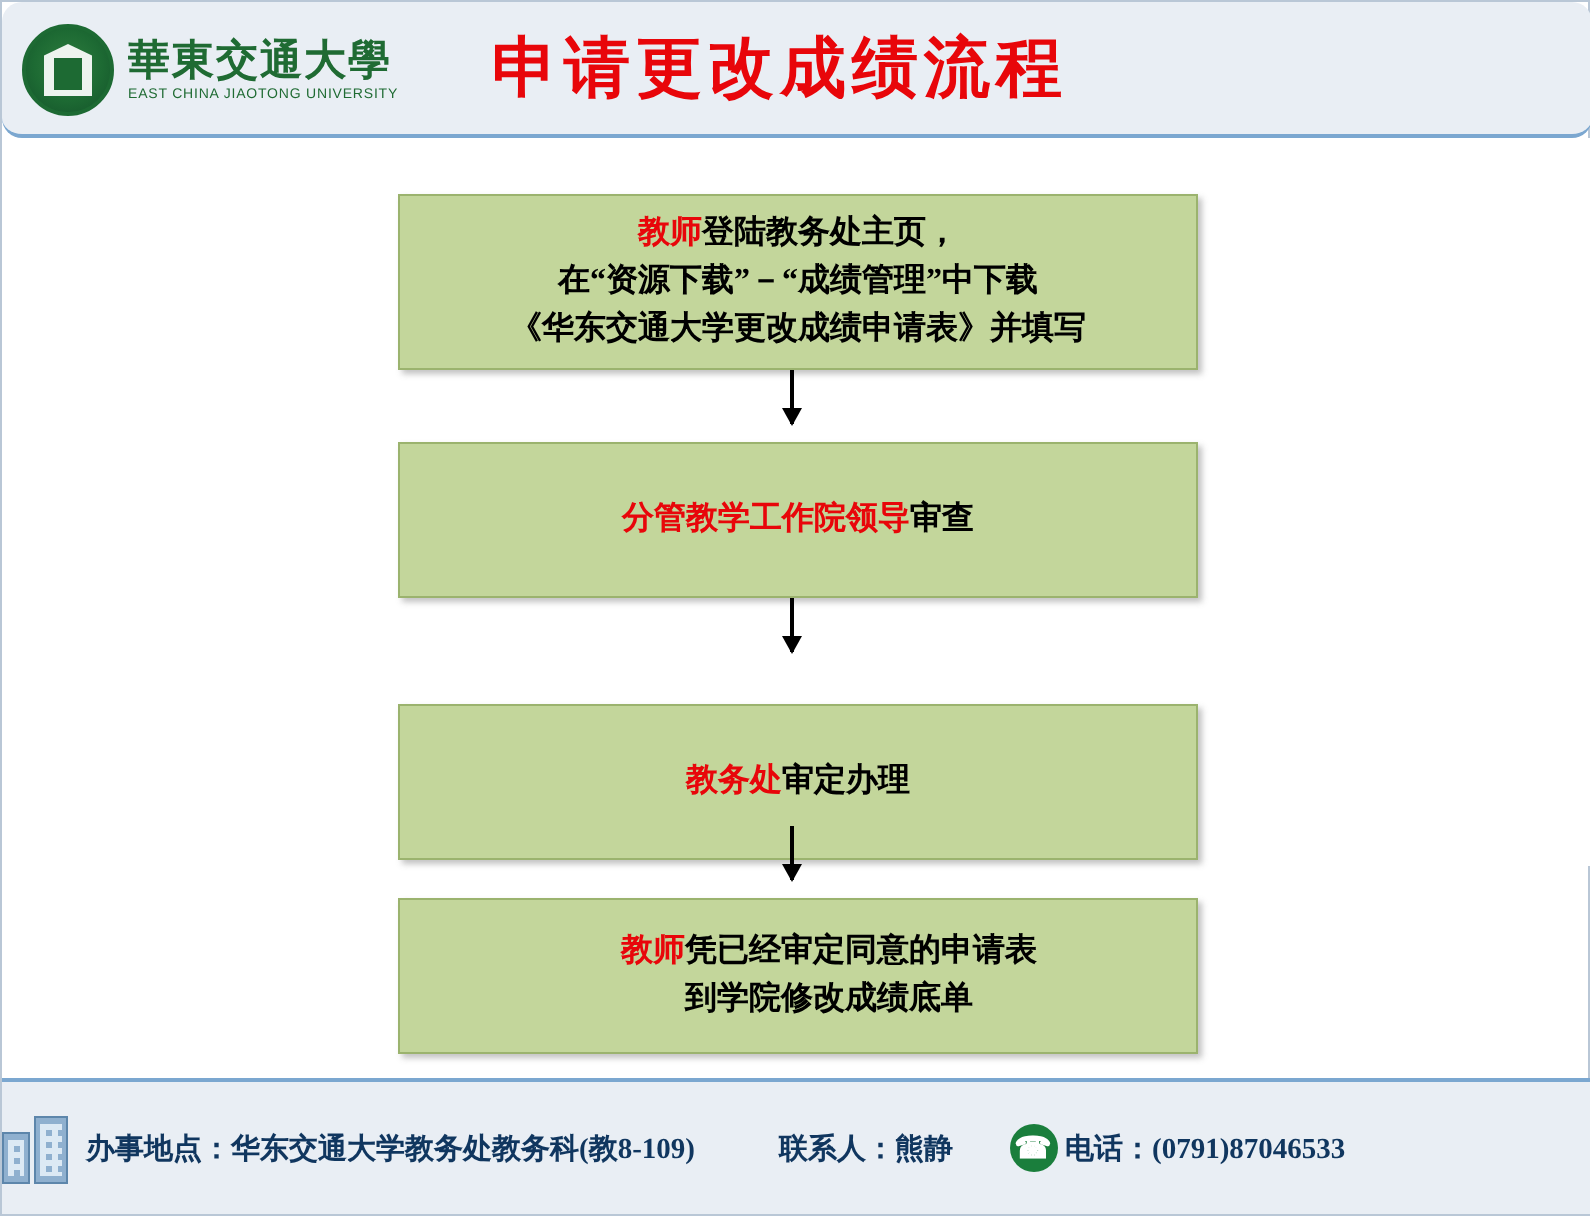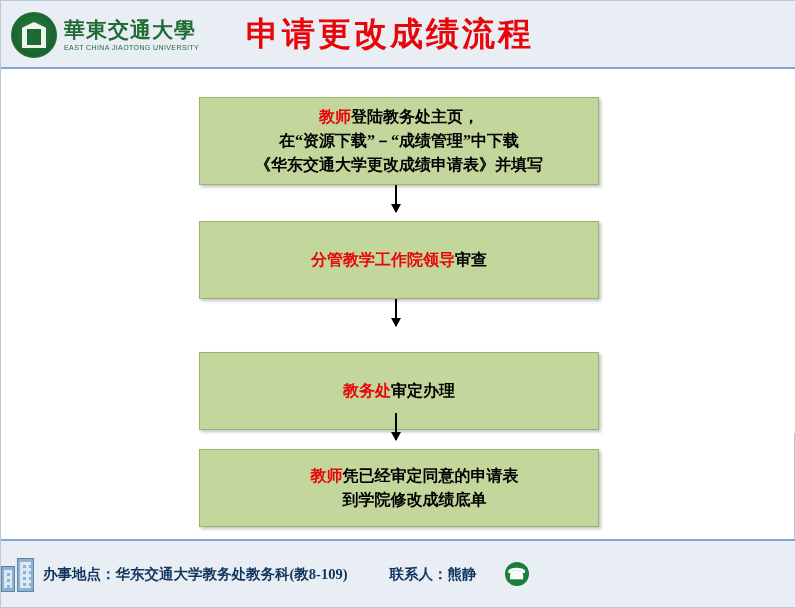--- a/index.html
+++ b/index.html
@@ -16,21 +16,21 @@
     background: #ffffff;
     border: 1px solid #b9c7d6;
   }
 
   
   .header {
     position: absolute; left: 0; top: 0;
     width: 795px; height: 68px;
     background: #e9eef4;
     border-bottom: 2px solid #7ba7d0;
-    display: flex; align-items: center;
+    display: flex; align-items: center; border-radius: 10px;
   }
   .logo-wrap {
     position: absolute; left: 10px; top: 6px;
     width: 180px; height: 56px;
     display: flex; align-items: center;
   }
   .logo-seal {
     width: 46px; height: 46px; flex: 0 0 46px;
     border-radius: 50%;
     background: radial-gradient(circle at 50% 45%, #2f7d3f 0%, #1d6a33 55%, #14522a 100%);
@@ -219,15 +219,16 @@
   <div class="footer">
     <div class="bld-icon">
       <div class="b1"></div>
       <div class="b2"></div>
     </div>
     <span class="f-seg">办事地点：华东交通大学教务处教务科(教8-109)</span>
     <span class="f-gap-1"></span>
     <span class="f-seg">联系人：熊静</span>
     <span class="f-gap-2"></span>
     <span class="phone-icon"></span>
+    <span class="f-seg">电话：(0791)87046533</span>
   </div>
 
 </div>
 
 </body></html>

